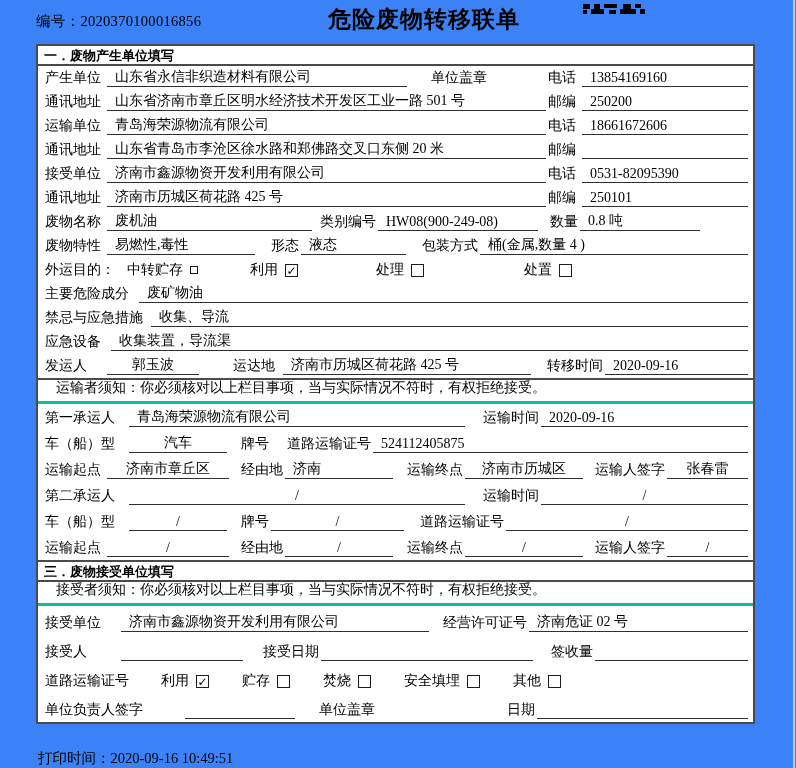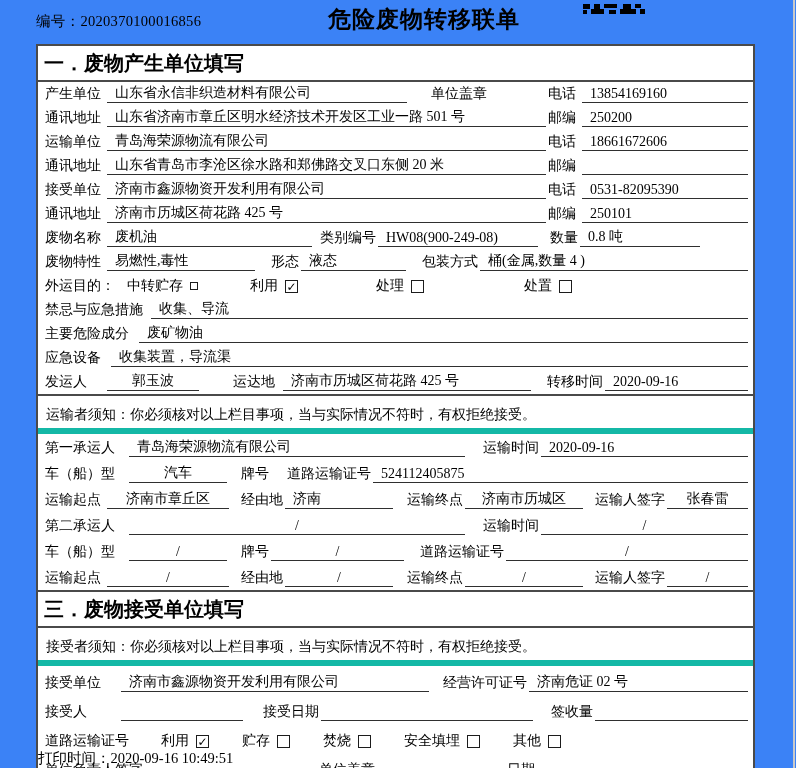--- a/index.html
+++ b/index.html
@@ -11,26 +11,26 @@
   .page { position:relative; width:796px; height:768px; background:#3b82f6; }
   .edge-line { position:absolute; top:0; right:1px; width:2px; height:768px; background:#c9c9c9; }
 
   .serial { position:absolute; left:36px; top:12px; font-size:14.5px; letter-spacing:.3px; }
   .doc-title { position:absolute; left:328px; top:4px; font-size:23px; font-weight:bold; letter-spacing:1px;
                font-family:"Liberation Sans","DejaVu Sans",sans-serif; }
   .qr-frag { position:absolute; left:583px; top:0; }
 
   .tbl { position:absolute; left:36px; top:44px; width:719px; border:2px solid #4a4a4a; background:#fff; }
 
-  .sec-hd { height:36px; padding:1px 18px 0 6px; font-size:20px; font-weight:bold;
+  .sec-hd { height:20px; padding:1px 18px 0 6px; font-size:13px; font-weight:bold;
             border-bottom:2px solid #4a4a4a; display:flex; align-items:center;
             font-family:"Liberation Sans","DejaVu Sans",sans-serif; }
   .sec { border-top:2px solid #4a4a4a; }
-  .notice { height:38px; padding:0 6px 4px 8px; font-size:14px; display:flex; align-items:flex-end;
-            border-bottom:6px solid #14b8a6; }
+  .notice { height:24px; padding:0 6px 4px 18px; font-size:14px; display:flex; align-items:flex-end;
+            border-bottom:3px solid #14b8a6; }
 
   .r { display:flex; align-items:flex-end; padding:0 5px 3px 5px; font-size:14px; }
   .s1 .r { height:24px; }
   .s2 .r { height:26px; }
   .s3 .r { height:29px; }
 
   .l { white-space:nowrap; padding:0 2px; }
   .u { border-bottom:1px solid #2f2f2f; padding:0 4px 0 8px; white-space:nowrap;
        display:inline-flex; align-items:flex-end; min-height:16px; overflow:hidden; }
   .u.c { justify-content:center; padding:0 2px; }
@@ -189,27 +189,27 @@
               <span class="cb-box"></span>
             </span>
             <span class="cb-item">
               <span>处置</span>
               <span class="cb-box"></span>
             </span>
           </span>
       </div>
 
       <div class="r">
+        <span class="l">主要危险成分</span>
+        <span class="u fill" style="margin-left:8px">废矿物油</span>
+      </div>
+
+      <div class="r">
         <span class="l">禁忌与应急措施</span>
         <span class="u fill" style="margin-left:6px">收集、导流</span>
-      </div>
-
-      <div class="r">
-        <span class="l">主要危险成分</span>
-        <span class="u fill" style="margin-left:8px">废矿物油</span>
       </div>
 
       <div class="r">
         <span class="l">应急设备</span>
         <span class="u fill" style="margin-left:8px">收集装置，导流渠</span>
       </div>
 
       <div class="r">
         <span class="l" style="width:56px">发运人</span>
         <span class="u c" style="width:92px;margin-left:8px">郭玉波</span>

